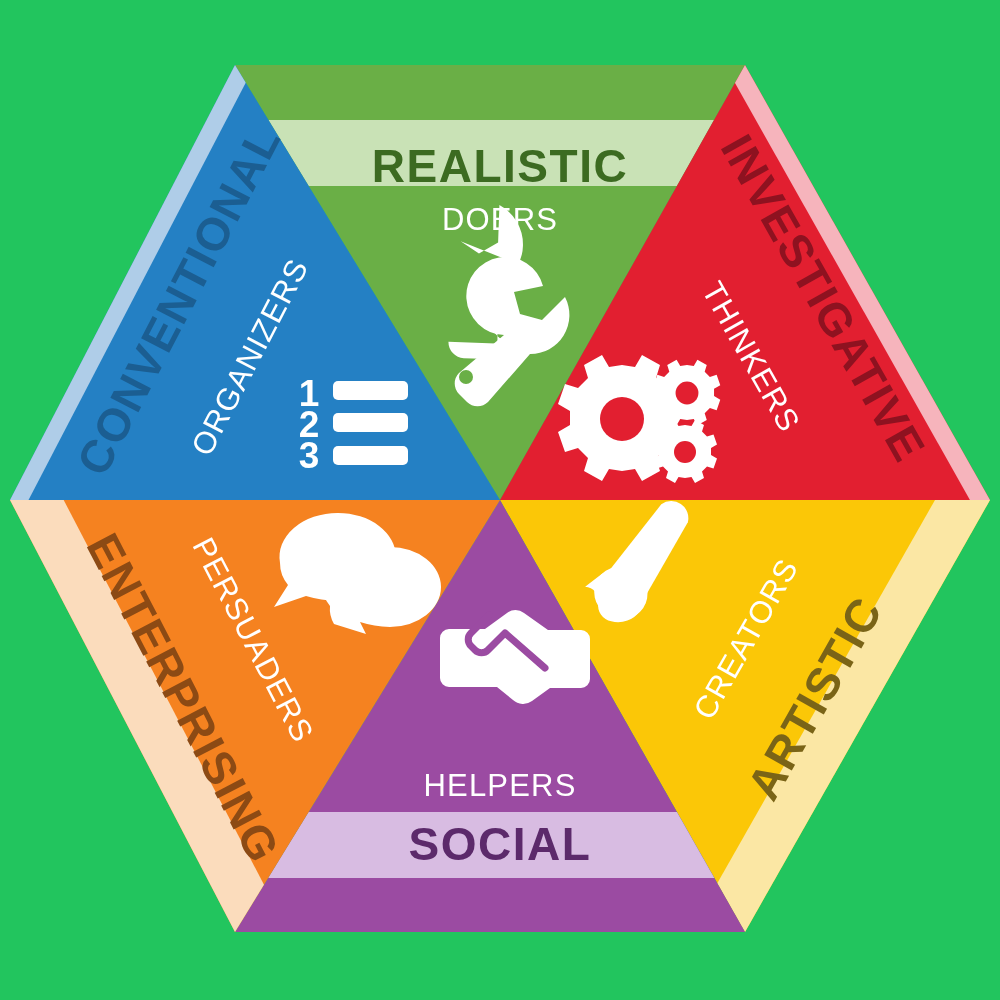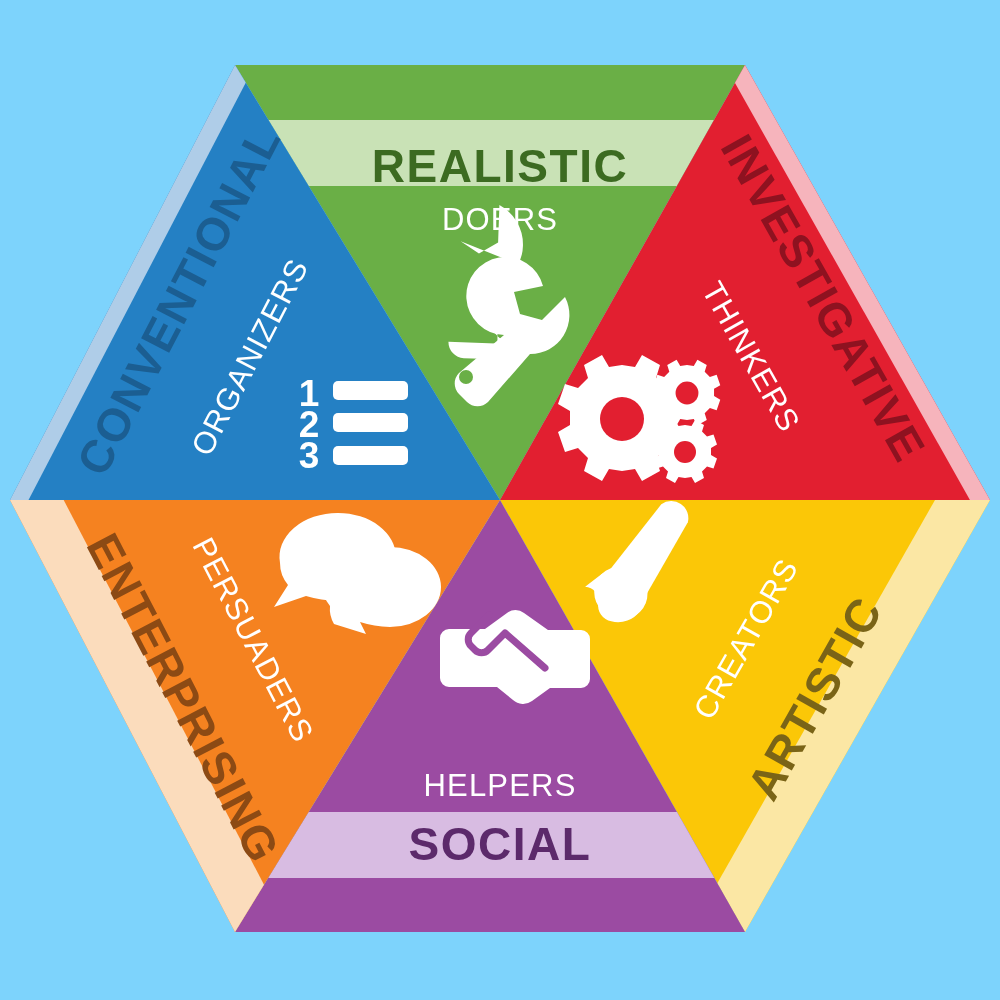--- a/index.html
+++ b/index.html
@@ -1,18 +1,18 @@
 <!DOCTYPE html>
 <html><head>
 <meta charset="utf-8">
 <style>
   html,body{margin:0;padding:0;background:#ffffff;}
   body{width:1000px;height:1000px;overflow:hidden;
        font-family:"Liberation Sans", sans-serif;}
-  #stage{position:relative;width:1000px;height:1000px;background:#7dd3fc;}
+  #stage{position:relative;width:1000px;height:1000px;background:#22c55e;}
   svg#hex{position:absolute;left:0;top:0;width:1000px;height:1000px;display:block;}
   .maintitle{font-family:"Liberation Sans", sans-serif;font-weight:bold;
              font-size:46px;letter-spacing:1.5px;}
   .subtitle{font-family:"Liberation Sans", sans-serif;font-weight:normal;
             font-size:31px;letter-spacing:1.2px;}
 </style>
 </head>
 <body>
 
 <div id="stage">

